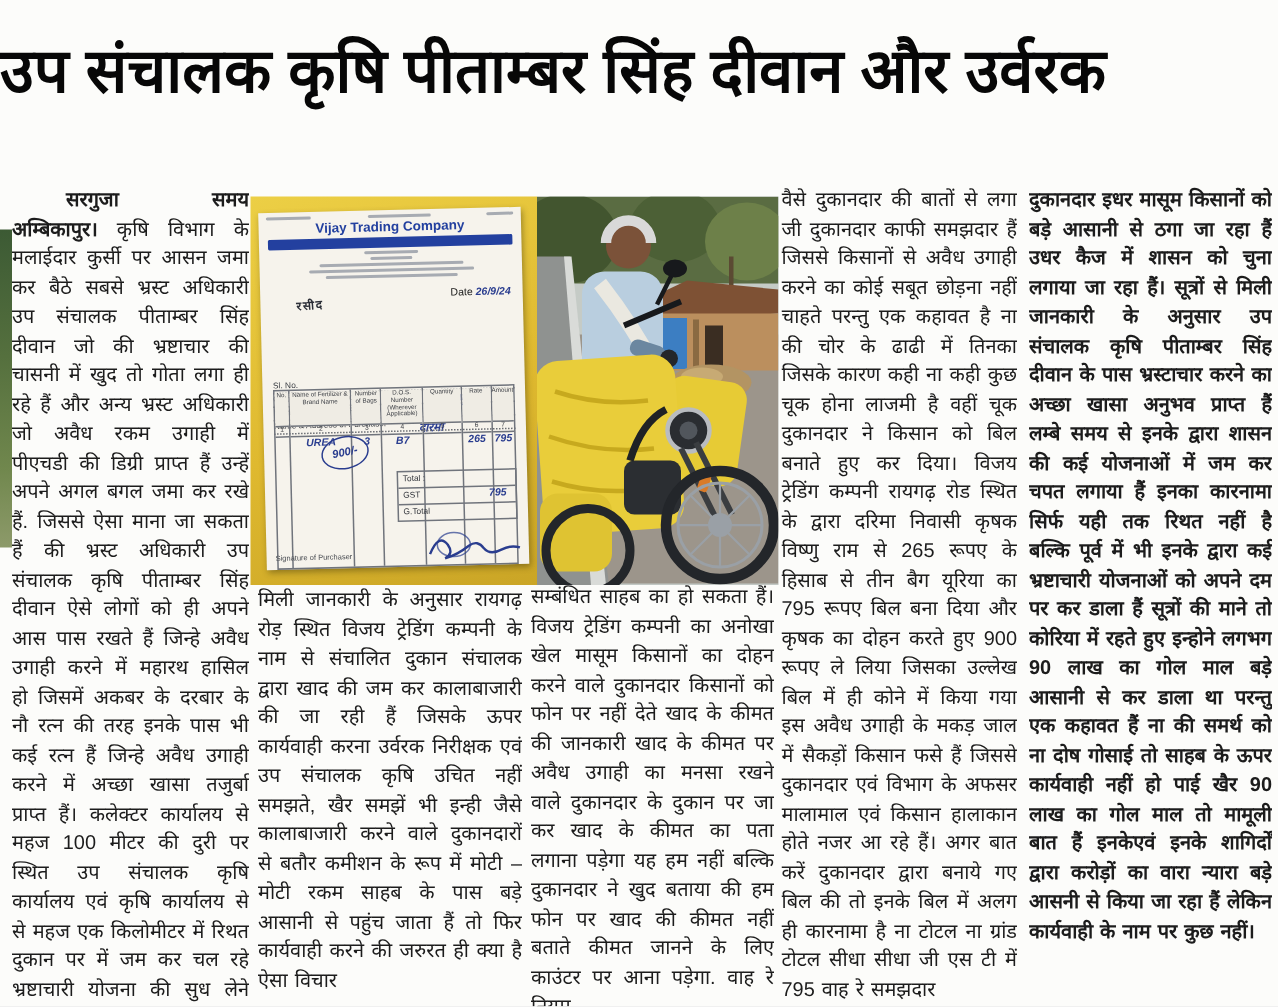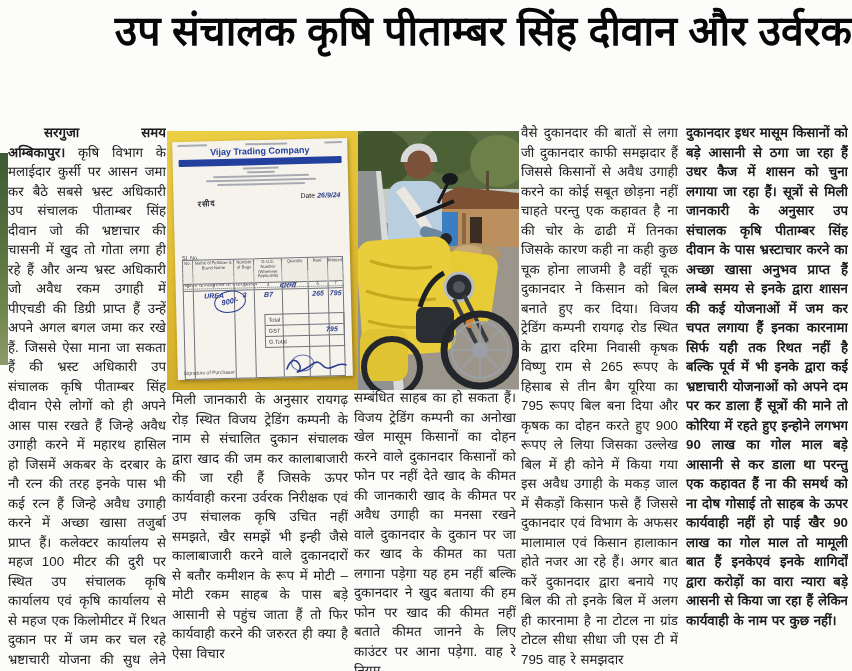--- a/index.html
+++ b/index.html
@@ -1,18 +1,18 @@
 <!DOCTYPE html>
 <html><head>
 <meta charset="utf-8">
 <style>
   html,body{margin:0;padding:0;background:#e8e8e8;}
   .page{position:relative;width:852px;height:671px;background:#fcfcfa;overflow:hidden;
         font-family:"Liberation Sans","DejaVu Sans",sans-serif;color:#161616;}
-  .headline{position:absolute;left:0;top:4px;width:852px;text-align:right;
+  .headline{position:absolute;left:0;top:20px;width:852px;text-align:left;
             font-weight:bold;font-size:41px;line-height:54px;color:#070707;}
   .col{position:absolute;text-align:justify;font-size:13.3px;line-height:19.5px;
        color:#1c1c1c;overflow:hidden;word-spacing:1px;}
   .lead{font-weight:bold;margin-left:36px;}
   .col1{left:8px;top:123px;width:158px;height:548px;}
   .col2{left:172px;top:390px;width:176px;height:316px;}
   .col3{left:354px;top:388px;width:162px;height:283px;}
   .col4{left:521px;top:123px;width:157px;height:548px;}
   .col5{left:686px;top:123px;width:162px;height:548px;font-weight:bold;}
   .left-sliver{position:absolute;left:0;top:153px;width:8px;height:212px;

